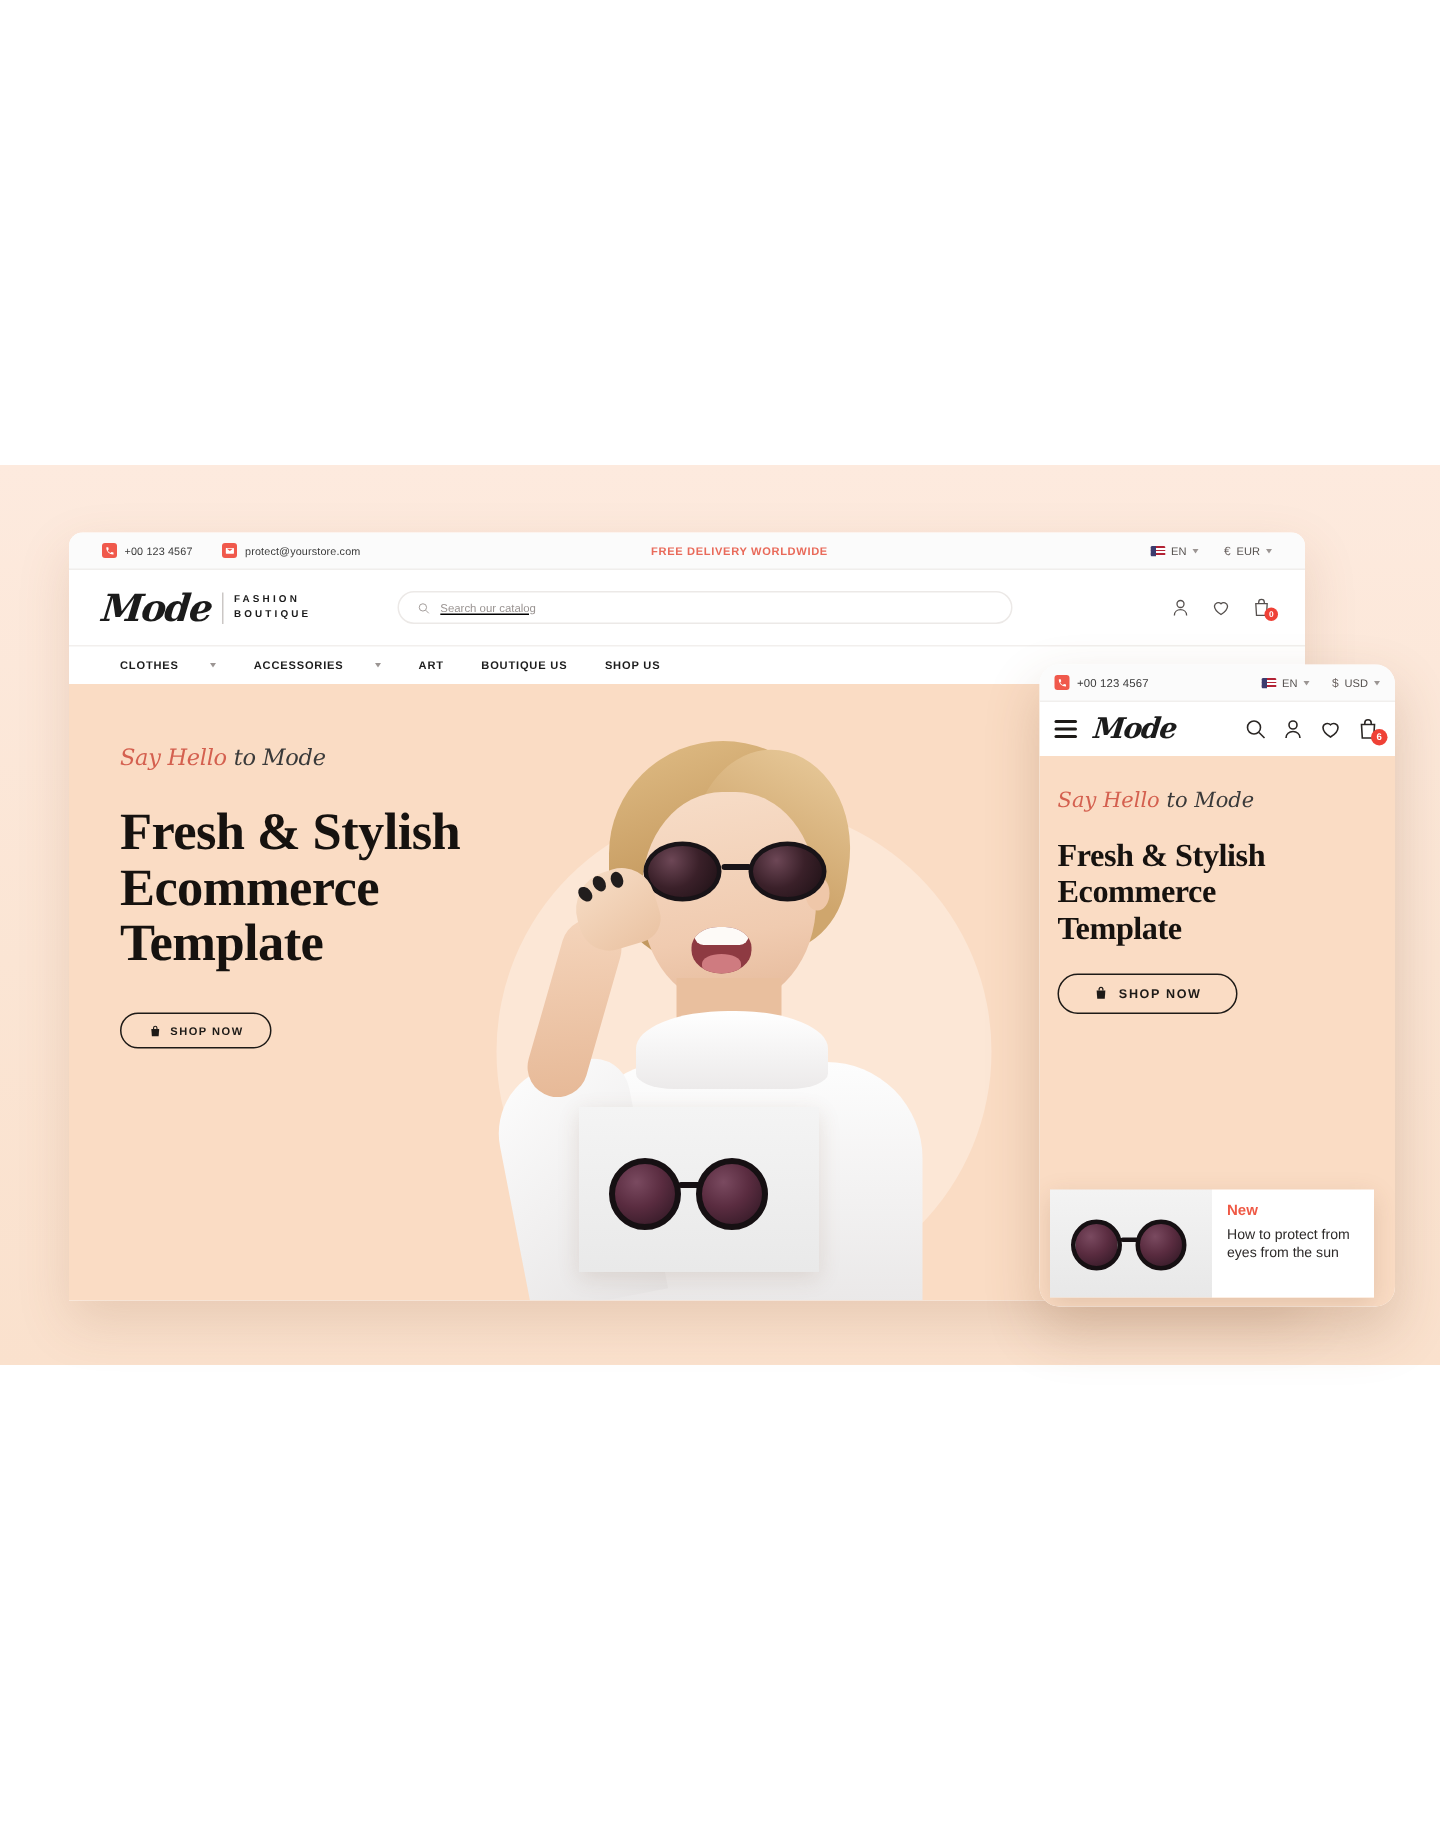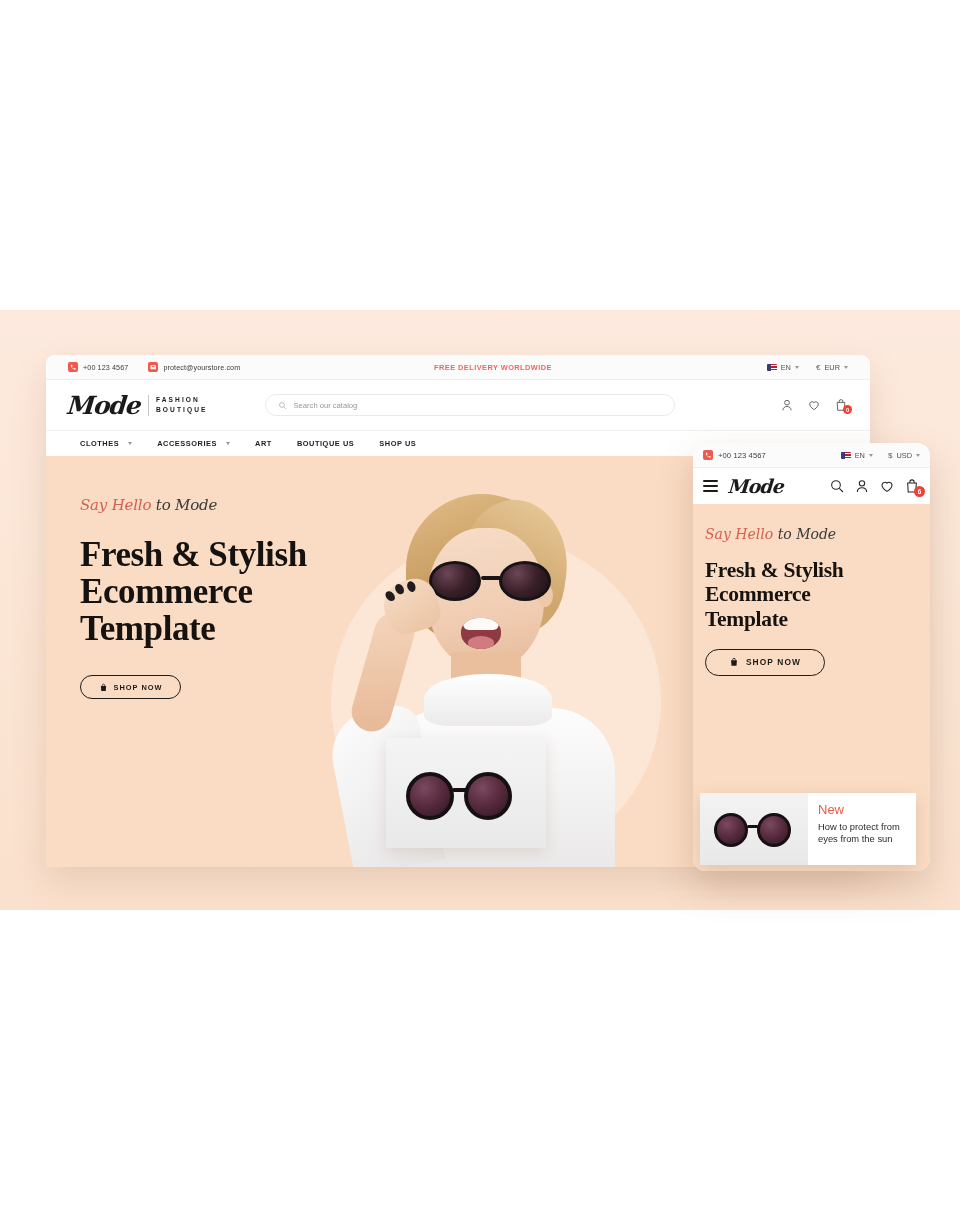--- a/index.html
+++ b/index.html
@@ -72,41 +72,41 @@
     letter-spacing:-1.2px; line-height:1;
     transform:skewX(-6deg);
   }
   .logo-div { width:1px; height:21px; background:#cbc7c5; }
   .logo-sub { font-size:6.6px; font-weight:bold; color:#1b1b1b; letter-spacing:2.1px; line-height:1.45; }
 
   .search {
     margin-left:57px;
     width:410px; height:22px;
     border:1px solid #ece9e7; border-radius:11px;
-    display:flex; align-items:center; gap:7px; padding:0 12px;
+    display:flex; align-items:center; gap:7px; padding:0 12px;text-decoration:underline;
   }
   .search svg { width:9px;height:9px;stroke:#9e9896;fill:none;stroke-width:1.7; }
   .search .ph { font-size:7.6px; color:#9a9492; }
 
   .acts { margin-left:auto; display:flex; align-items:center; gap:13px; position:relative; }
   .acts svg { width:14px;height:14px;stroke:#55504e;fill:none;stroke-width:1.5; }
   .ic { position:relative; display:block; line-height:0; }
   .badge {
     position:absolute; right:-4px; bottom:-2px;
     min-width:9px;height:9px;border-radius:50%;
     background:#ef4136; color:#fff;
     font-size:5.6px; font-weight:bold;
     display:flex;align-items:center;justify-content:center;
   }
 
   .navrow {
     height:26px; display:flex; align-items:center; gap:25px;
     padding:0 34px; border-top:1px solid #f2efed; background:#fff;
   }
-  .navitem { display:flex; align-items:center; gap:9px; font-size:7.4px; font-weight:bold; color:#1d1d1d; letter-spacing:.55px; }
+  .navitem { display:flex; align-items:center; gap:21px; font-size:7.4px; font-weight:bold; color:#1d1d1d; letter-spacing:.55px; }
 
   
   .hero {
     position:relative; height:411px;
     background:#fadcc4; overflow:hidden;
   }
   .hero-circle {
     position:absolute; left:285px; top:80px;
     width:330px;height:330px;border-radius:50%;
     background:#fce7d6;
@@ -263,21 +263,21 @@
   .m-card {
     position:absolute; left:7px; bottom:6px; right:14px; height:72px;
     display:flex; z-index:4;
     box-shadow:0 5px 16px rgba(120,80,50,.18);
   }
   .m-card-img {
     width:108px; background:linear-gradient(180deg,#f3f3f3 0%,#e8e8e8 100%);
     position:relative; flex:none;
   }
   .m-card-body { flex:1; background:#fff; padding:9px 10px; }
-  .m-new { font-size:13px; font-weight:normal; color:#ef5945; }
+  .m-new { font-size:10px; font-weight:bold; color:#ef5945; }
   .m-art { margin-top:4px; font-size:9.4px; line-height:1.32; color:#2e2b2a; }
 </style>
 </head>
 <body>
 
 <div class="band"></div>
 
 <div class="desktop">
 
   <div class="topbar">

